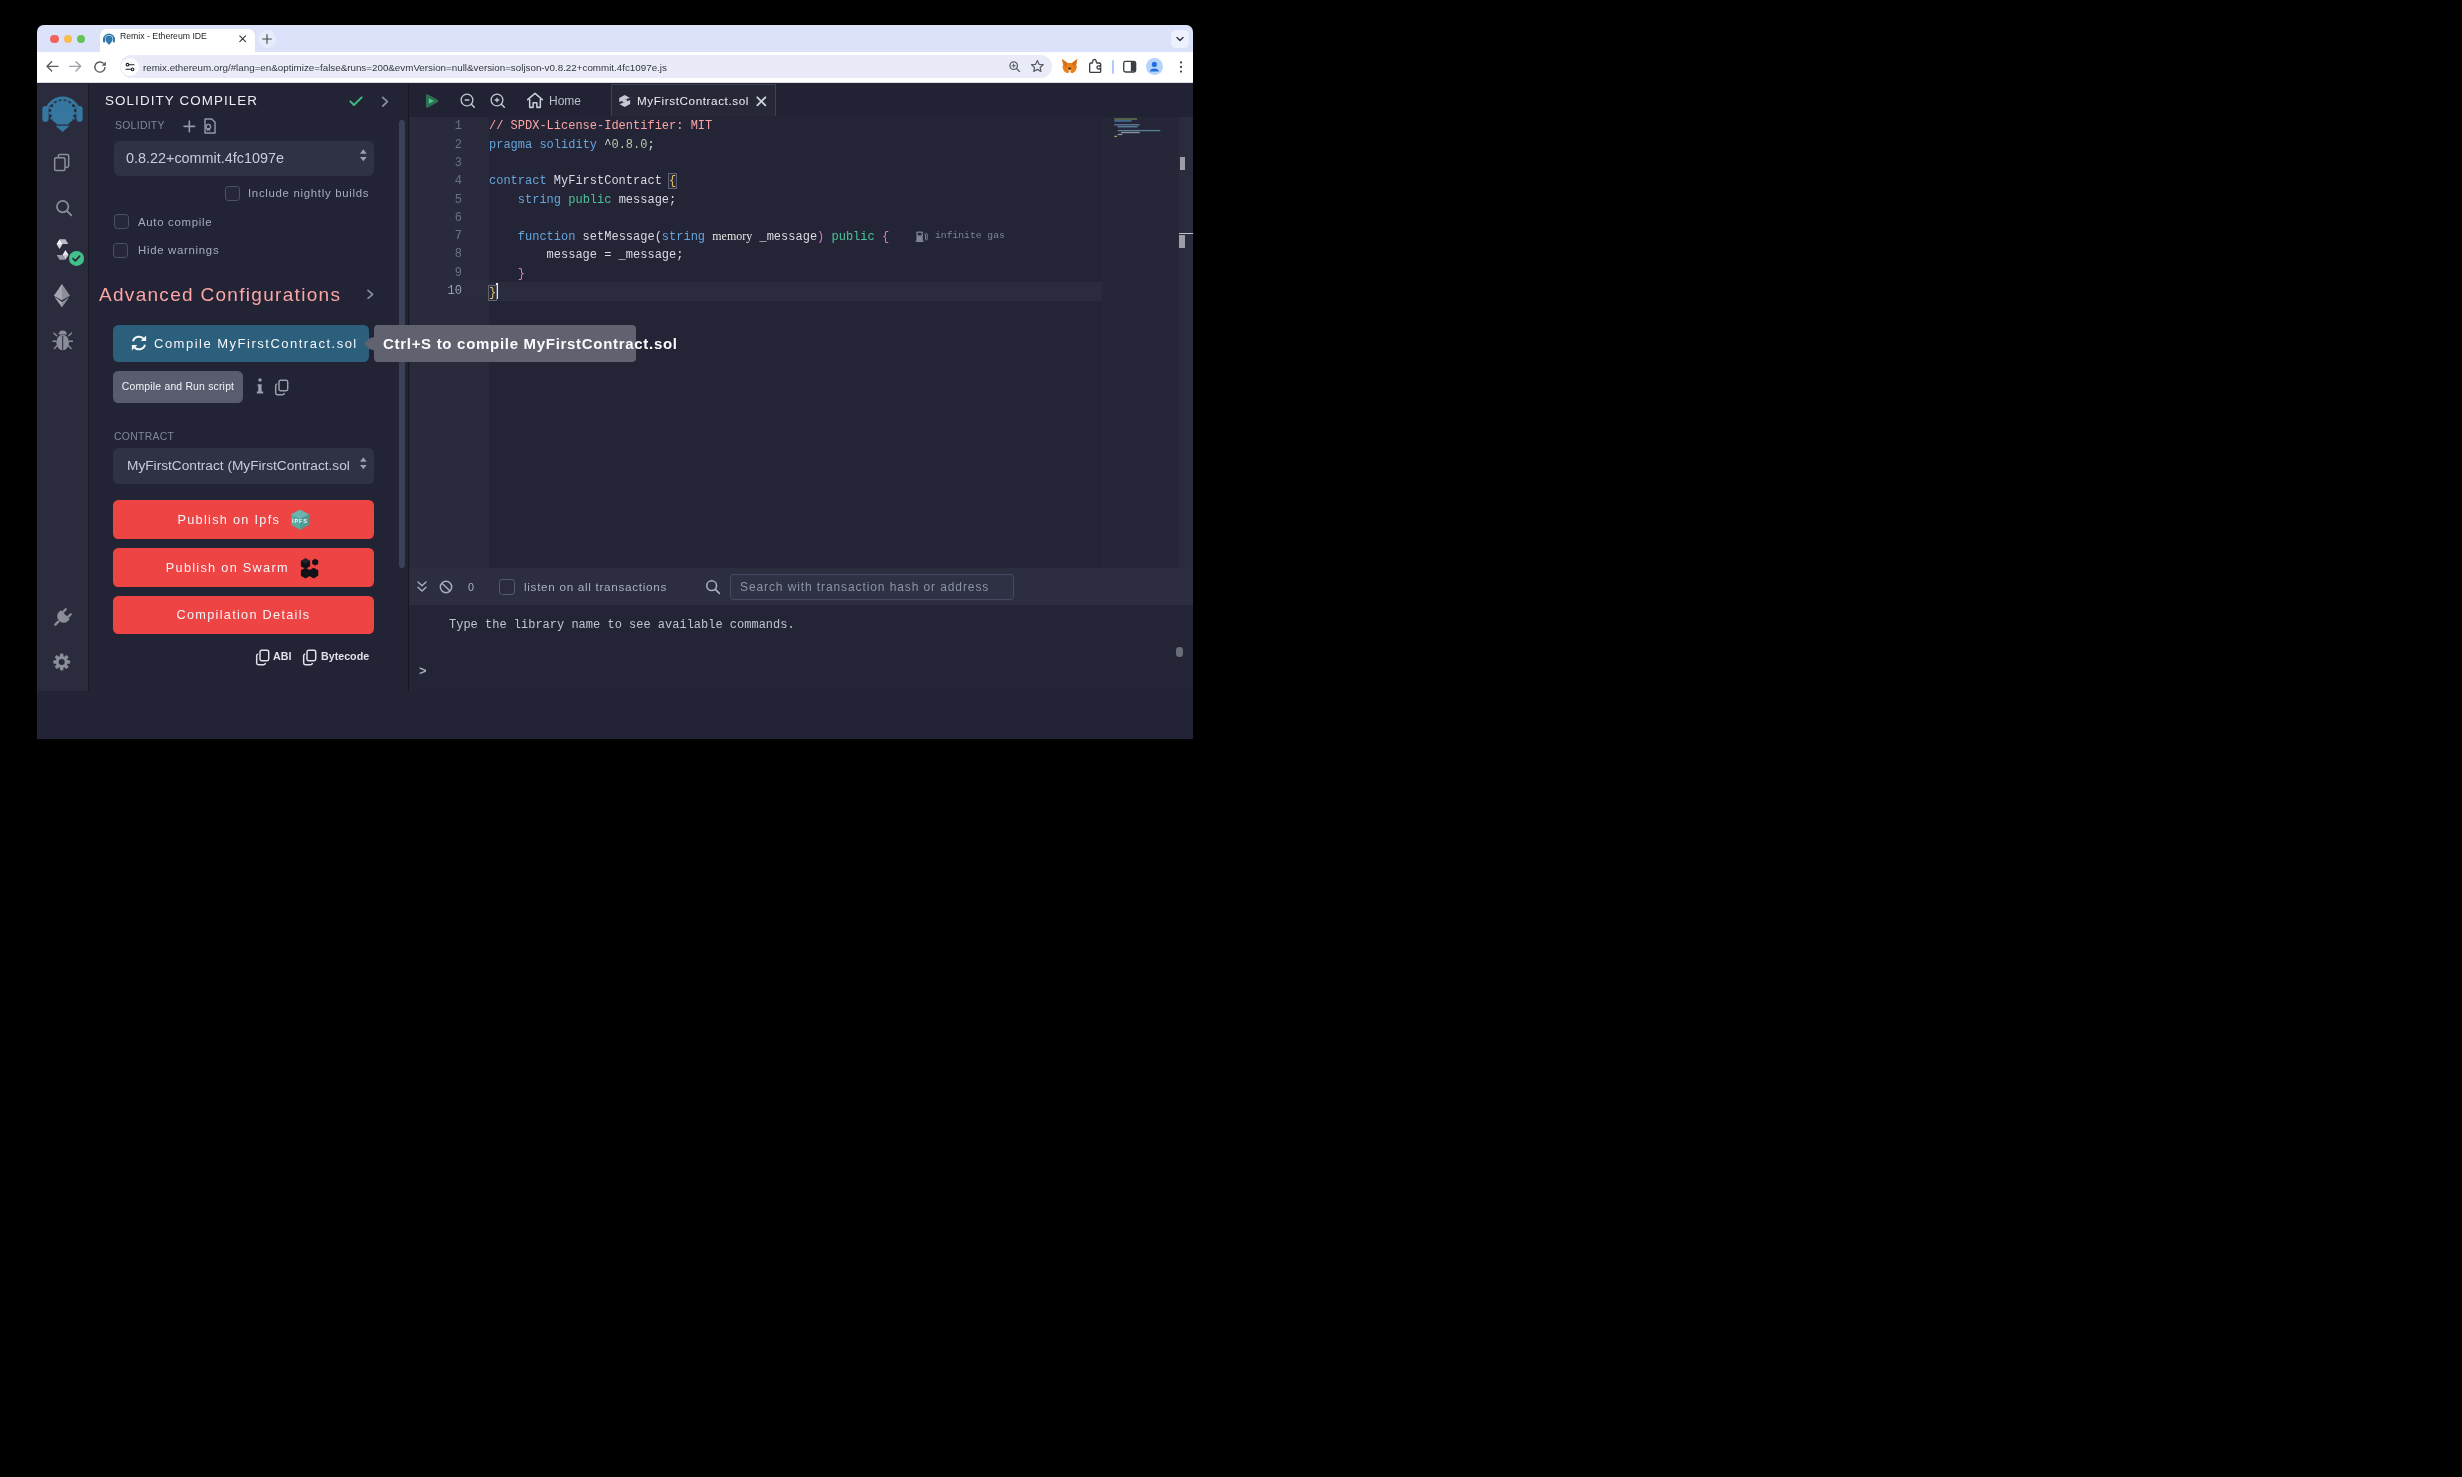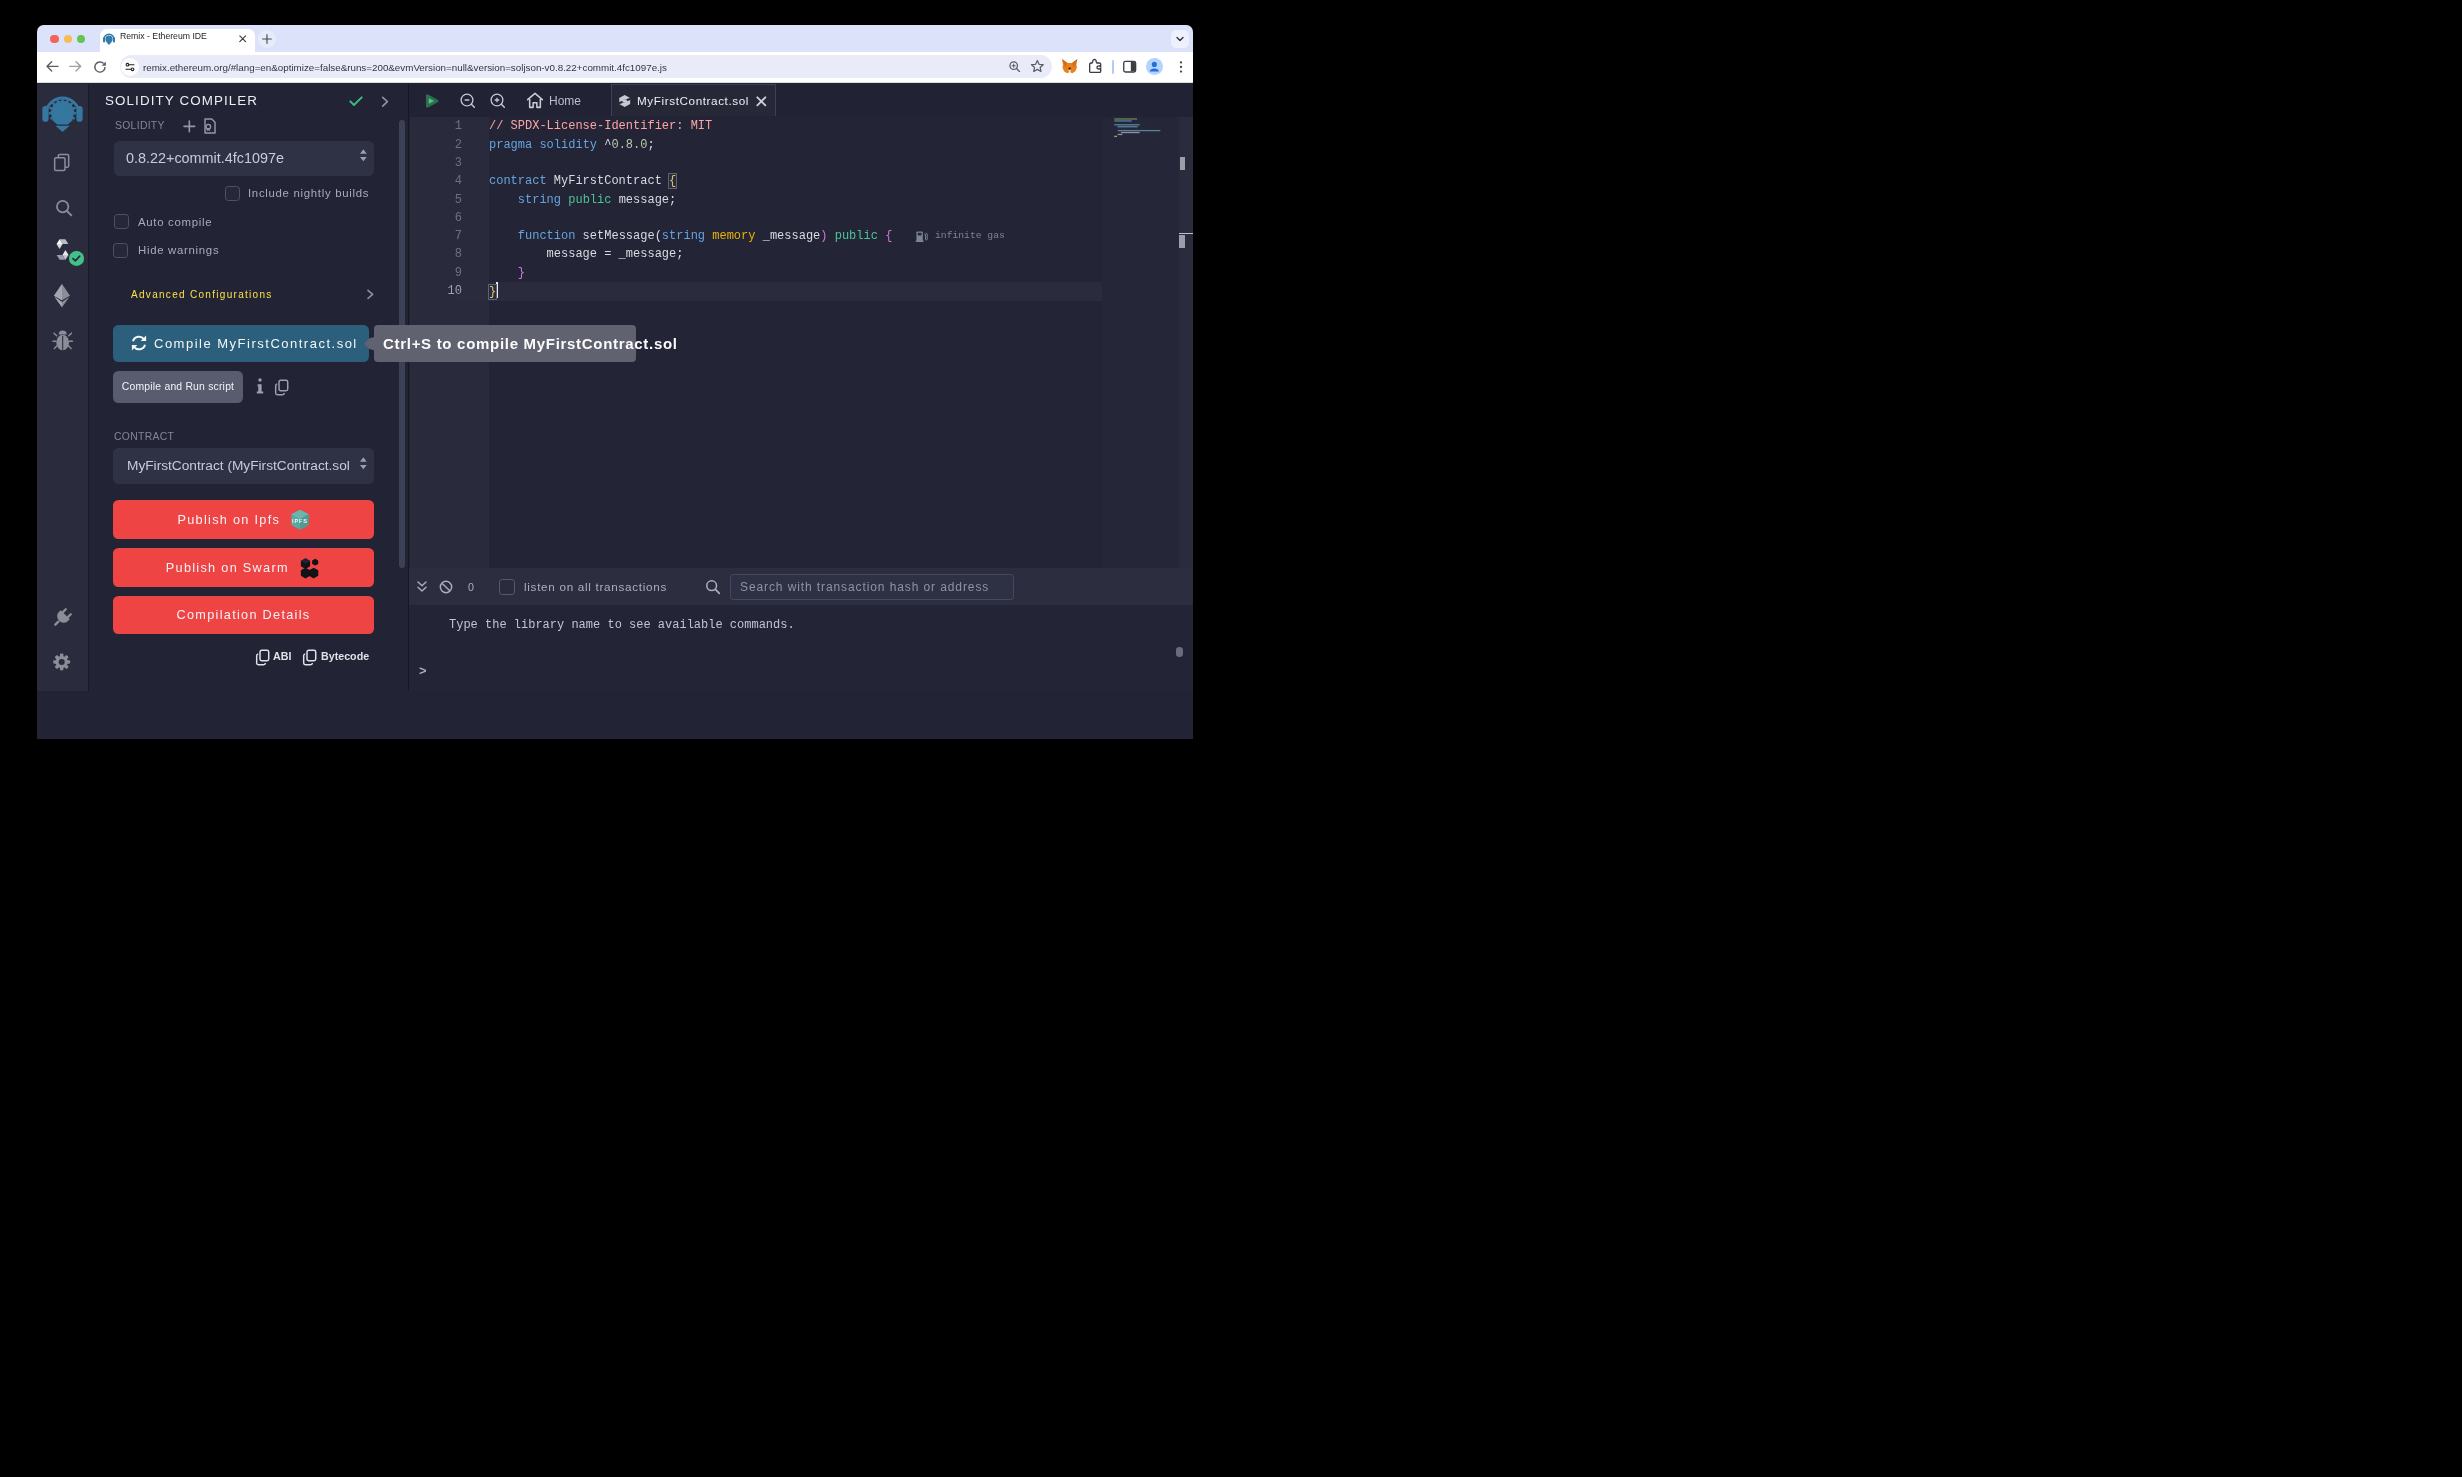--- a/index.html
+++ b/index.html
@@ -25,21 +25,21 @@
   .panel-txt { color:#a6acbf; font-size:11.4px; letter-spacing:0.7px; }
   .cb { width:14.7px; height:14.7px; border-radius:3.3px; border:1px solid #4d5166; background:#262839; }
   .sel { background:#2f3145; border-radius:5.4px; color:#c8ccd9; }
   .btn { border-radius:5.4px; color:#f2f3f7; text-align:center; }
   .graybtn { background:#ef4444; }
   pre { margin:0; }
   .com { color:#fca5a5; }
   .kw { color:#66a4dc; }
   .num { color:#b5cea8; }
   .grn { color:#4dc496; }
-  .gold { color:#eab308; }
+  .gold { color:#e5e5e5;font-family:Liberation Serif, serif; }
   .mag { color:#d478d4; }
   .yel { color:#e3c06b; }
   .bm { outline:0.8px solid #5e6173; background:#2a2c3d; }
   #cursor { display:inline-block; width:1.3px; height:16px; background:#e8e9ee; vertical-align:-2.7px; }
 </style>
 </head>
 <body>
 <div id="win" class="abs">
 
   <div id="tabstrip" class="abs"></div>
@@ -243,21 +243,21 @@
   <svg class="abs" style="left:323px;top:124px" width="6.7" height="12.7" viewBox="0 0 10 19">
     <path d="M5 0.5 L10 7 L0 7 Z" fill="#9aa0b4"></path>
     <path d="M5 18.5 L10 12 L0 12 Z" fill="#9aa0b4"></path>
   </svg>
   <div class="abs cb" style="left:188px;top:161px;"></div>
   <div class="abs panel-txt" style="left:211px;top:161px;height:14.7px;line-height:14.7px;">Include nightly builds</div>
   <div class="abs cb" style="left:77px;top:189px;"></div>
   <div class="abs panel-txt" style="left:101px;top:190px;height:14.7px;line-height:14.7px;">Auto compile</div>
   <div class="abs cb" style="left:76px;top:218px;"></div>
   <div class="abs panel-txt" style="left:101px;top:218px;height:14.7px;line-height:14.7px;">Hide warnings</div>
-  <div class="abs" style="left:94px;top:260px;height:19.4px;line-height:19.4px;font-size:10px;letter-spacing:1.3px;color:#fde047;">Advanced Configurations</div>
+  <div class="abs" style="left:62px;top:260px;height:19.4px;line-height:19.4px;font-size:19px;letter-spacing:1.3px;color:#fca5a5;">Advanced Configurations</div>
   <svg class="abs" style="left:327px;top:263px" width="12" height="12.7" viewBox="0 0 18 19">
     <path d="M6 3.5 L13 9.5 L6 15.5" fill="none" stroke="#8b90a1" stroke-width="2.4" stroke-linecap="round" stroke-linejoin="round"></path>
   </svg>
 
   <div class="abs btn" style="left:76px;top:300px;width:256px;height:37px;background:#2b5f7b;"></div>
   <svg class="abs" style="left:93px;top:309px" width="18" height="18" viewBox="0 0 27 27">
     <path d="M4.5 11 a 9.3 9.3 0 0 1 16.5 -3.2" fill="none" stroke="#f4f6f9" stroke-width="3"></path>
     <polygon points="24.2,2.2 24.2,10.4 16,10.4" fill="#f4f6f9"></polygon>
     <path d="M22.5 16 a 9.3 9.3 0 0 1 -16.5 3.2" fill="none" stroke="#f4f6f9" stroke-width="3"></path>
     <polygon points="2.8,24.8 2.8,16.6 11,16.6" fill="#f4f6f9"></polygon>

